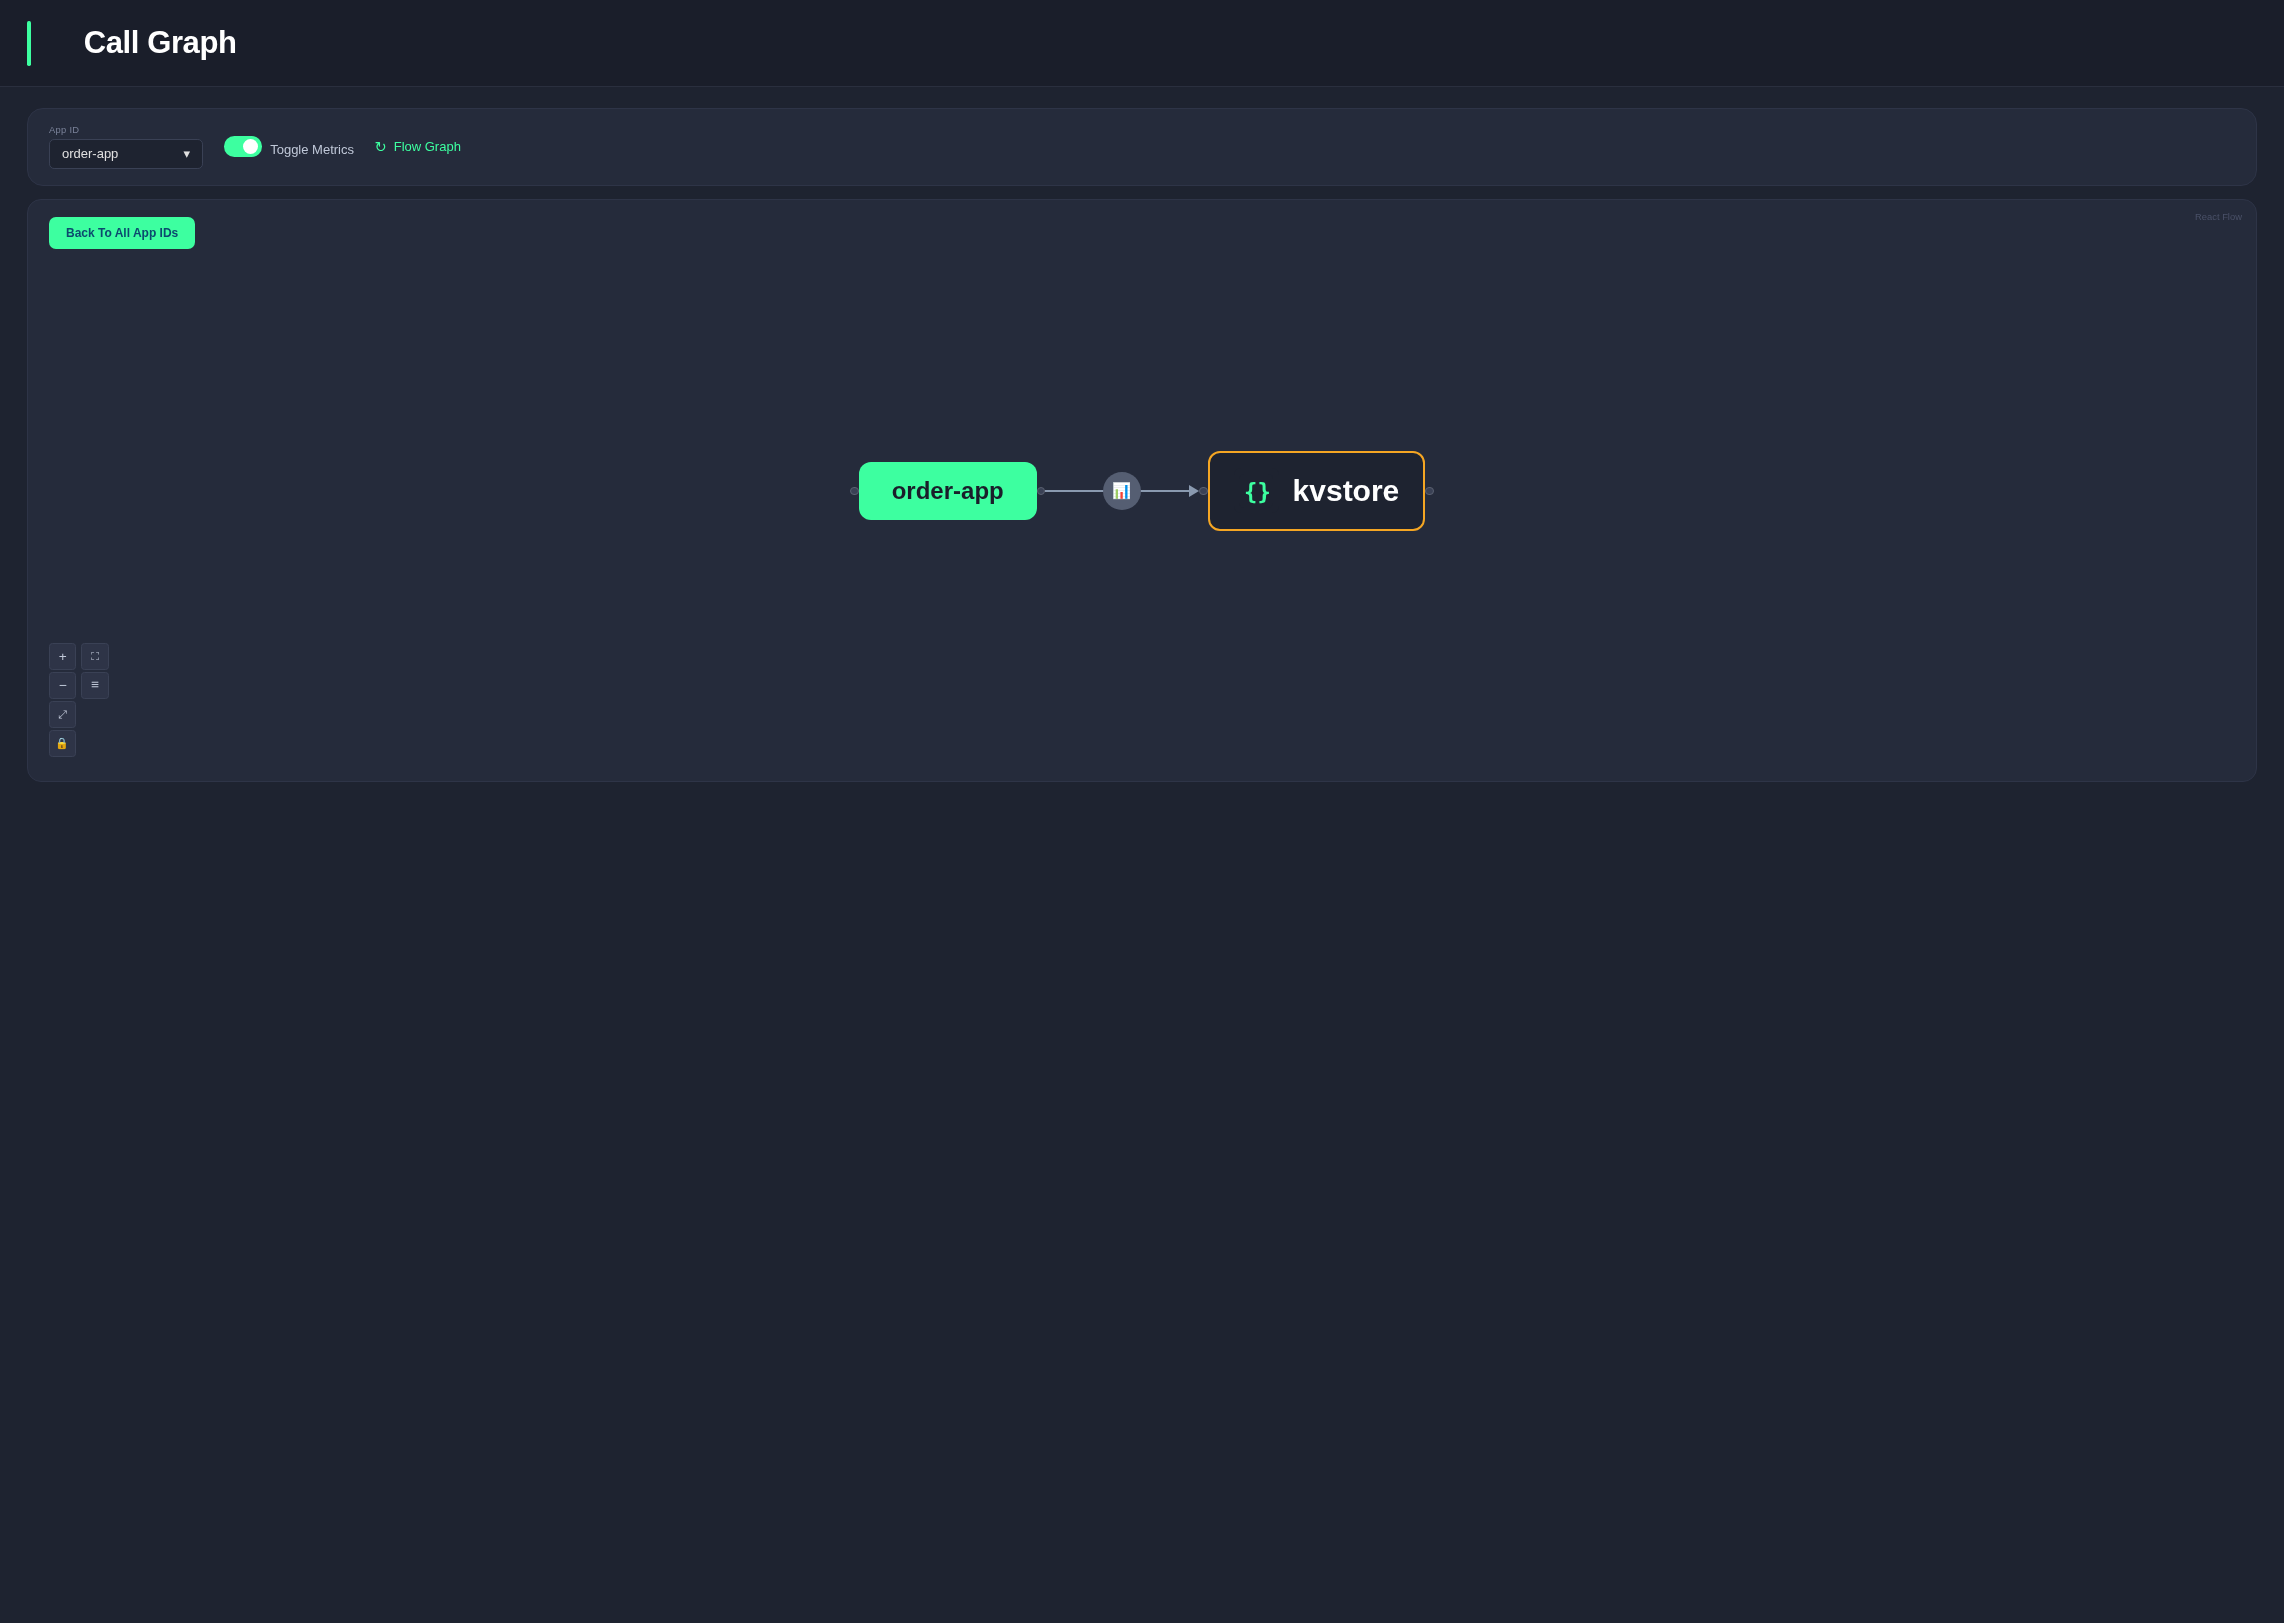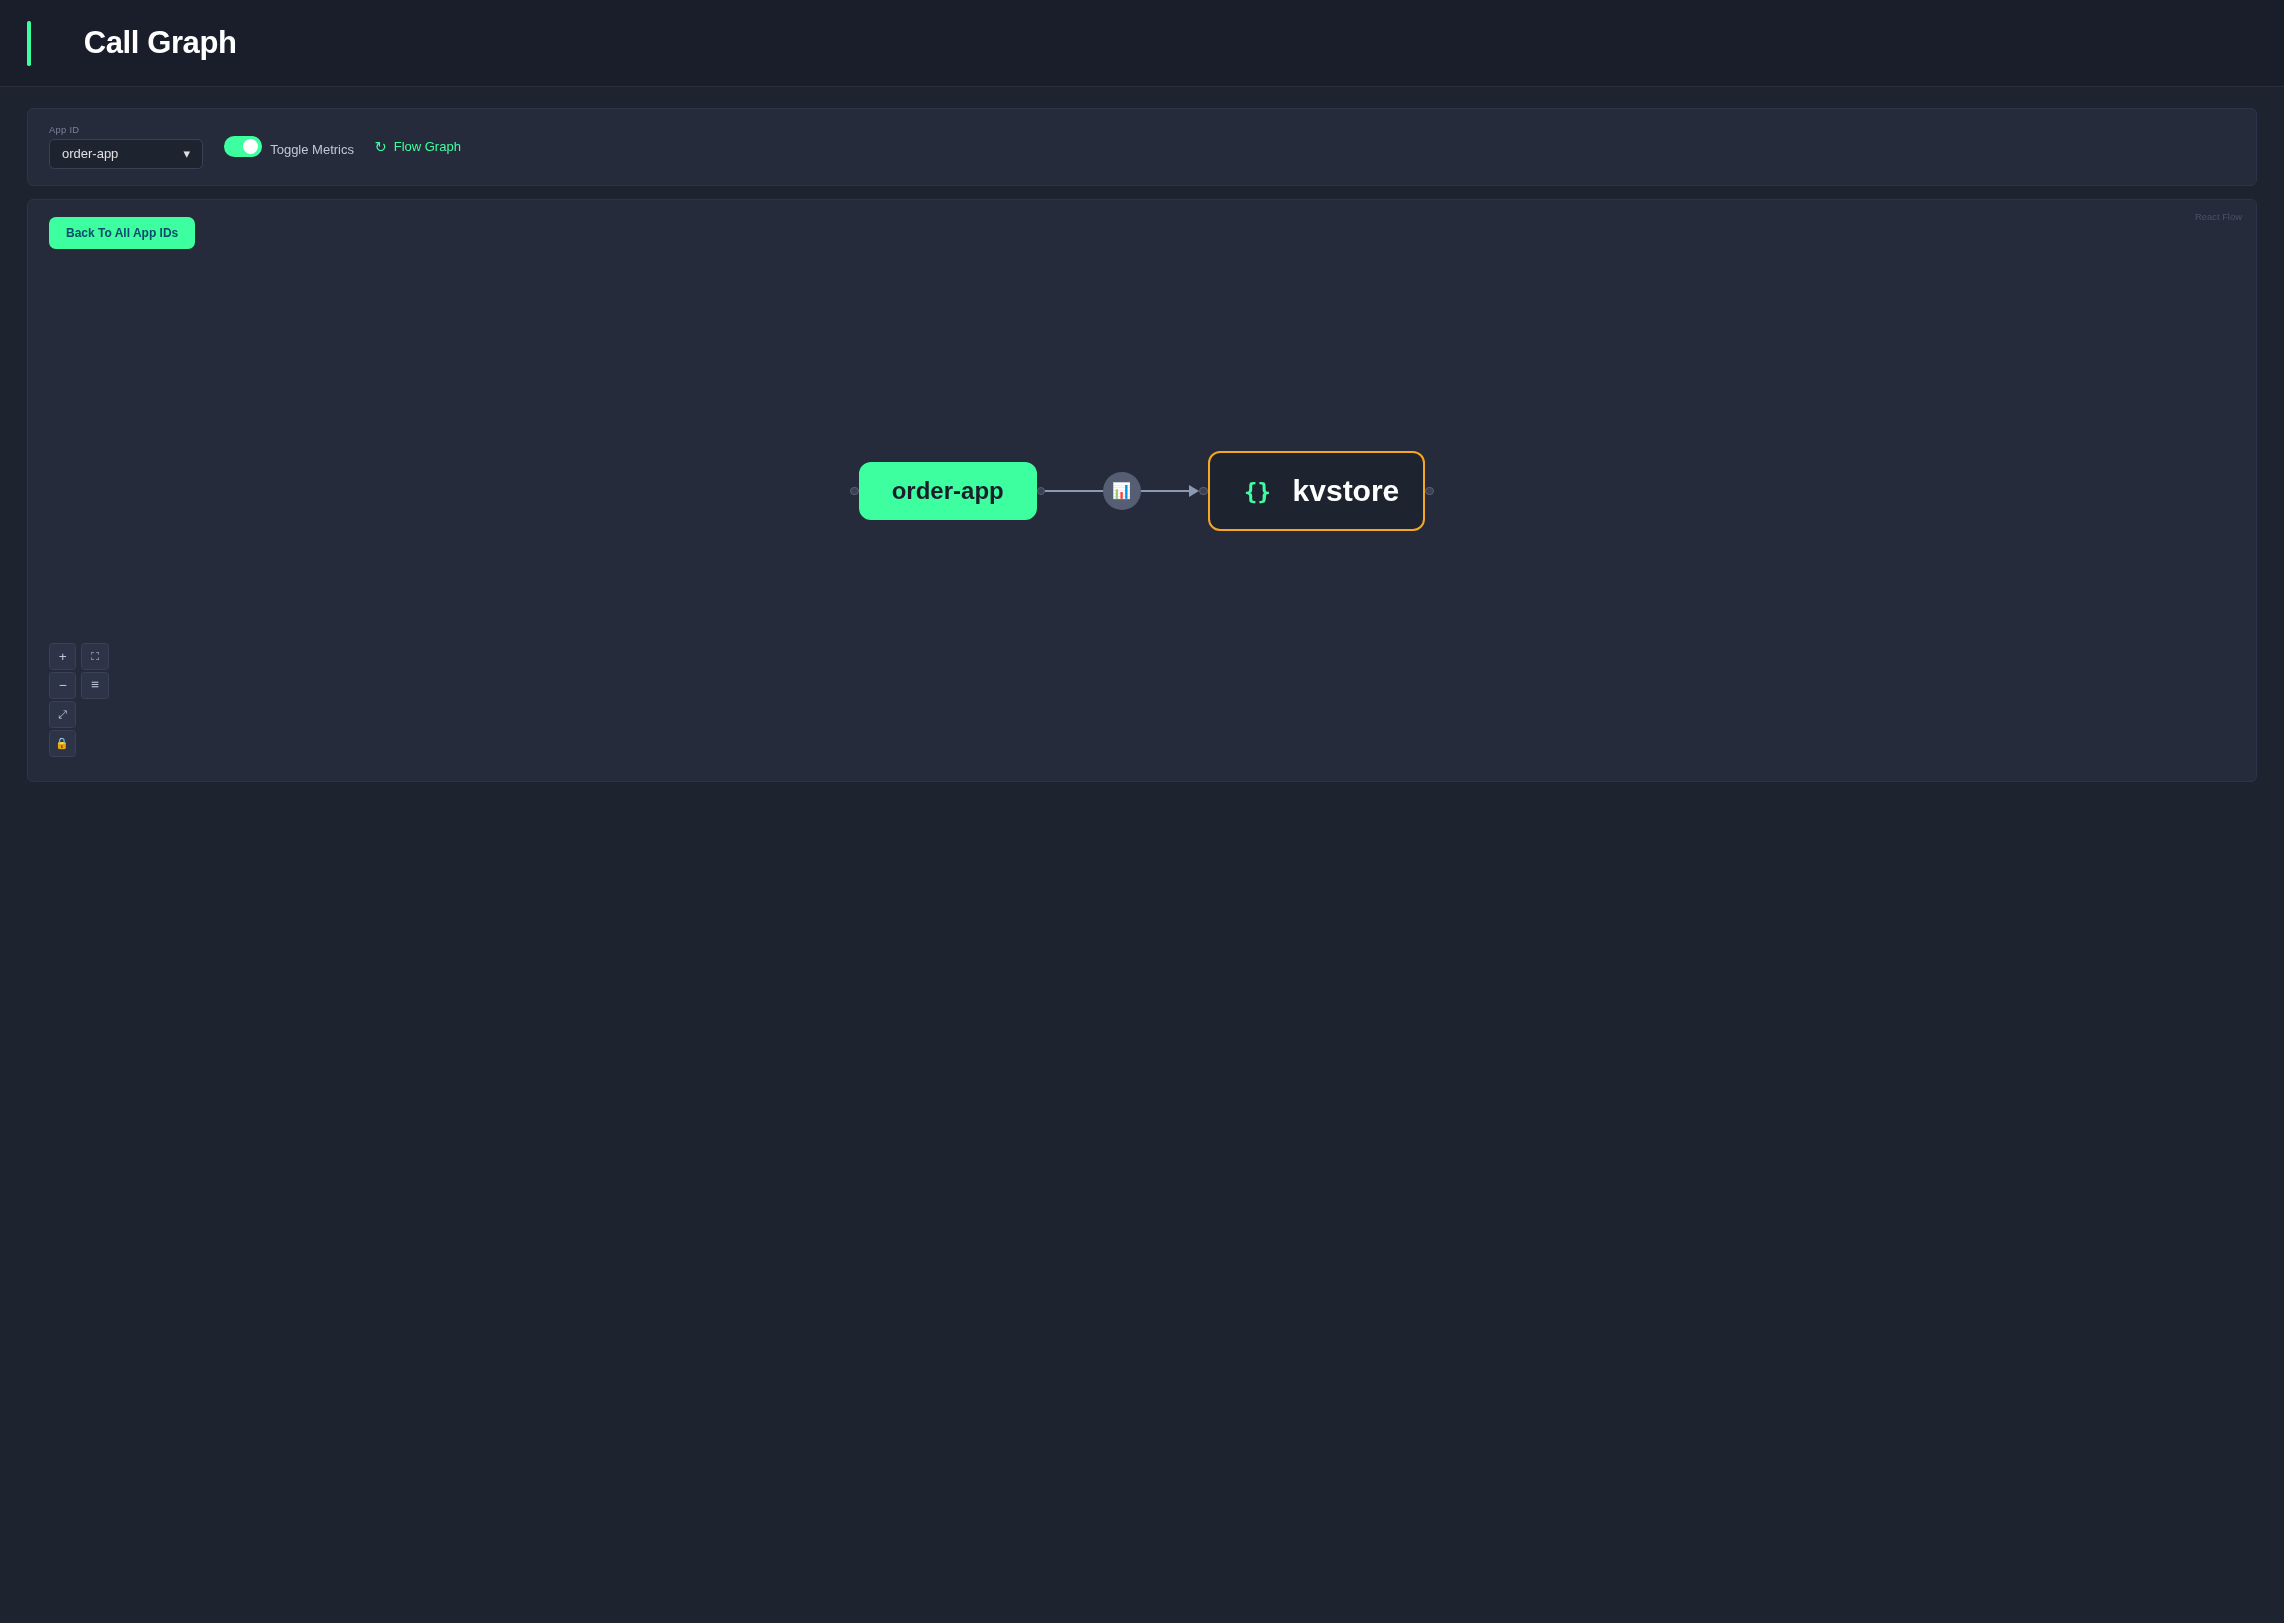--- a/index.html
+++ b/index.html
@@ -36,21 +36,21 @@
       letter-spacing: -0.4px;
     }
 
     .main-content {
       padding: 20.6px 27.4px;
     }
 
     .toolbar {
       background: #252b3b;
       border: 0.9px solid #2e3447;
-      border-radius: 6px;
+      border-radius: 16px;
       padding: 15.4px 20.6px;
       display: flex;
       align-items: center;
       gap: 20.6px;
       margin-bottom: 13.7px;
     }
 
     .app-id-selector {
       display: flex;
       flex-direction: column;
@@ -129,21 +129,21 @@
       padding: 0;
     }
 
     .sync-icon {
       font-size: 14.6px;
     }
 
     .graph-canvas {
       background: #252b3b;
       border: 0.9px solid #2e3447;
-      border-radius: 6px;
+      border-radius: 14px;
       position: relative;
       height: 583px;
       overflow: hidden;
     }
 
     .react-flow-label {
       position: absolute;
       top: 10.3px;
       right: 13.7px;
       font-size: 9.4px;

